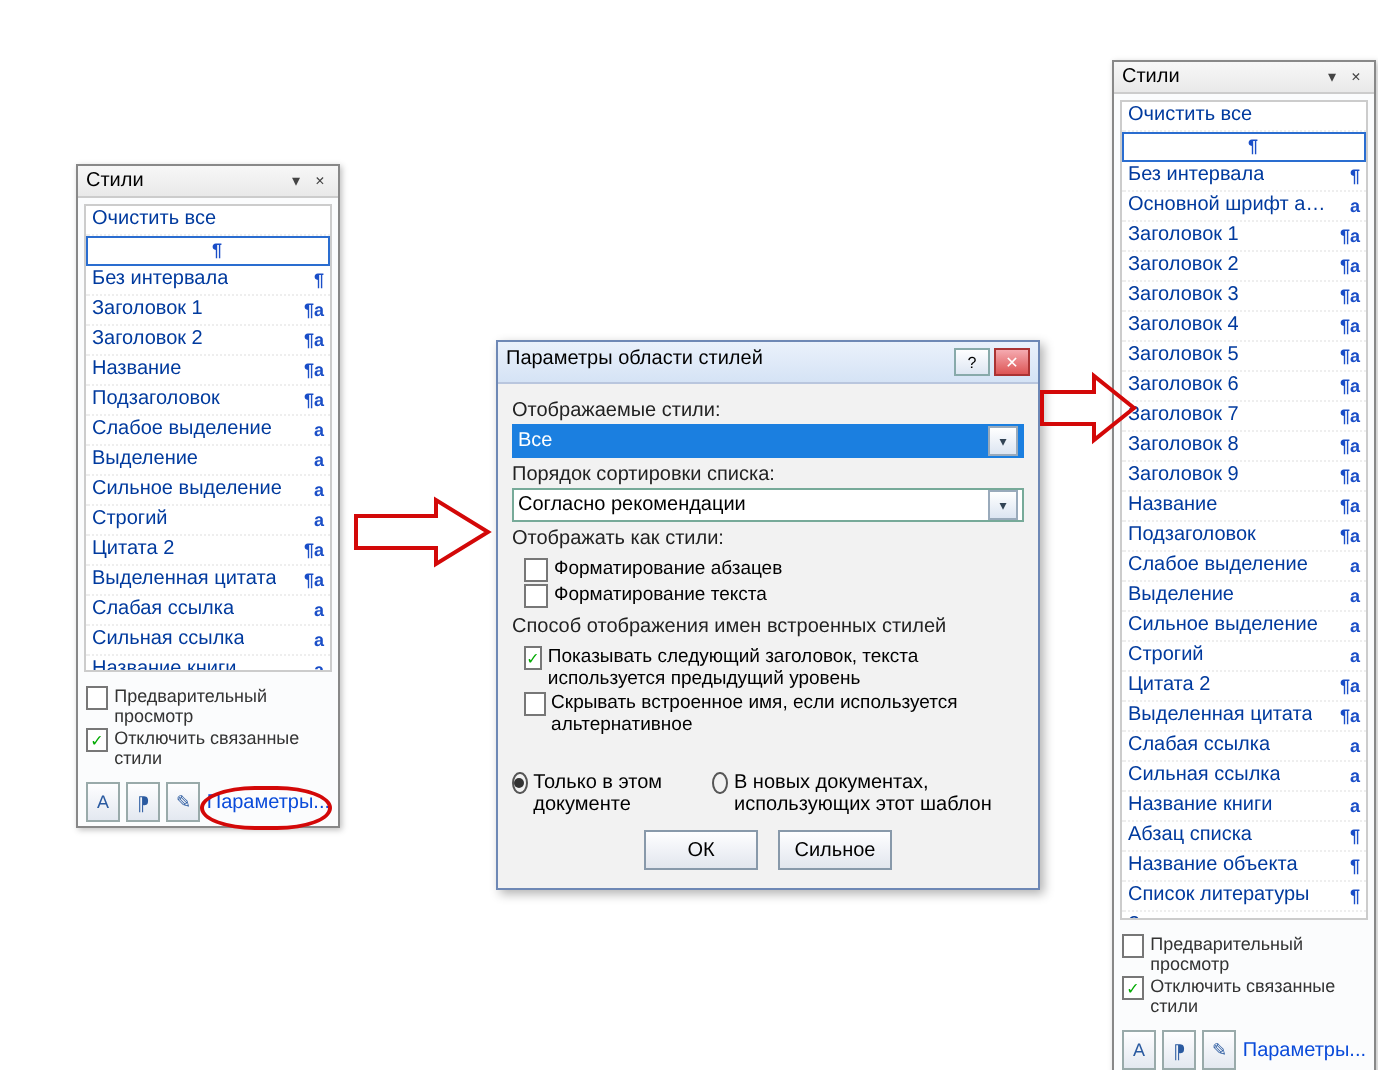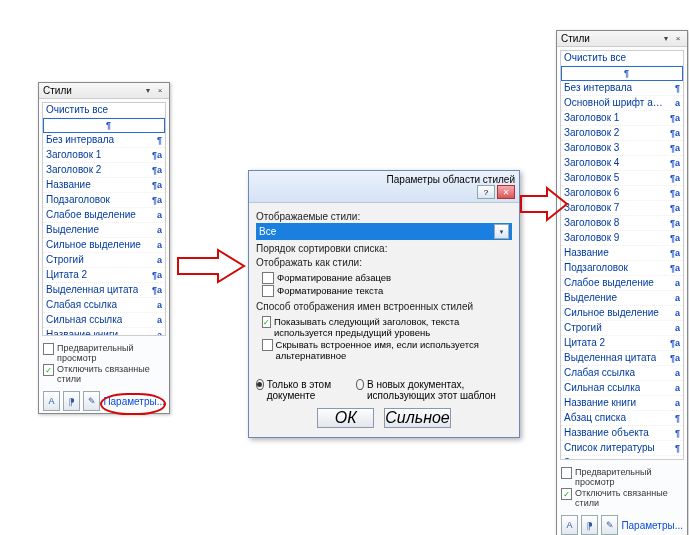--- a/index.html
+++ b/index.html
@@ -97,25 +97,24 @@
   
   .dialog {
     position:absolute;
     width:270px;
     border:1px solid #6e88b5;
     background:#f2f2f2;
     box-shadow:2px 2px 5px rgba(0,0,0,.3);
     font-size:10px;
   }
   .dlg-title {
-    display:flex; align-items:flex-end; justify-content:space-between;
+    display:flex; align-items:flex-start; justify-content:space-between;
     background:linear-gradient(#eaf1fb,#d5e3f5);
     padding:3px 4px; font-size:10px;
     border-bottom:1px solid #b9c6de;
-    flex-direction:column;
   }
   .dlg-title .winbtns { display:flex; gap:2px;}
   .winbtn {
     width:16px; height:12px; border:1px solid #8aa;
     background:linear-gradient(#fefeff,#dde6f2);
     display:inline-flex; align-items:center; justify-content:center;
     font-size:8px; cursor:pointer;
   }
   .winbtn.close { background:linear-gradient(#f5aab0,#d55); color:#fff; border-color:#a33;}
   .dlg-body { padding:5px 7px; }
@@ -137,21 +136,21 @@
   .radio {
     width:9px; height:9px; border:1px solid #555; border-radius:50%;
     display:inline-flex; align-items:center; justify-content:center;
   }
   .radio.on::after{content:""; width:5px;height:5px; background:#333;border-radius:50%;}
   .dlg-buttons { display:flex; justify-content:center; gap:10px; margin:6px 0 4px;}
   .pushbtn {
     min-width:55px; height:18px; border:1px solid #8899aa;
     background:linear-gradient(#fefeff,#e2e6ee);
     display:inline-flex; align-items:center; justify-content:center;
-    font-size:16px; cursor:pointer;font-style:italic;
+    font-size:10px; cursor:pointer;
   }
   
   .arrow-shape { position:absolute; }
   .arrow-shape svg { overflow:visible; }
 </style>
 </head>
 <body>
 
 <div class="styles-pane" style="left:38px; top:82px;">
   <div class="pane-title">
@@ -253,20 +252,24 @@
       <span class="winbtn close">✕</span>
     </span>
   </div>
   <div class="dlg-body">
     <div class="field-label">Отображаемые стили:</div>
     <div class="combo sel">
       <span>Все</span>
       <span class="arrow">▾</span>
     </div>
     <div class="field-label">Порядок сортировки списка:</div>
+    <div class="combo">
+      <span>Согласно рекомендации</span>
+      <span class="arrow">▾</span>
+    </div>
     <div class="field-label">Отображать как стили:</div>
     <div class="dlg-chk-block">
       <div class="chk-row">
         <span class="chk" id="dlg-chk-para"></span>
         <span>Форматирование абзацев</span>
       </div>
       <div class="chk-row">
         <span class="chk" id="dlg-chk-text"></span>
         <span>Форматирование текста</span>
       </div>

